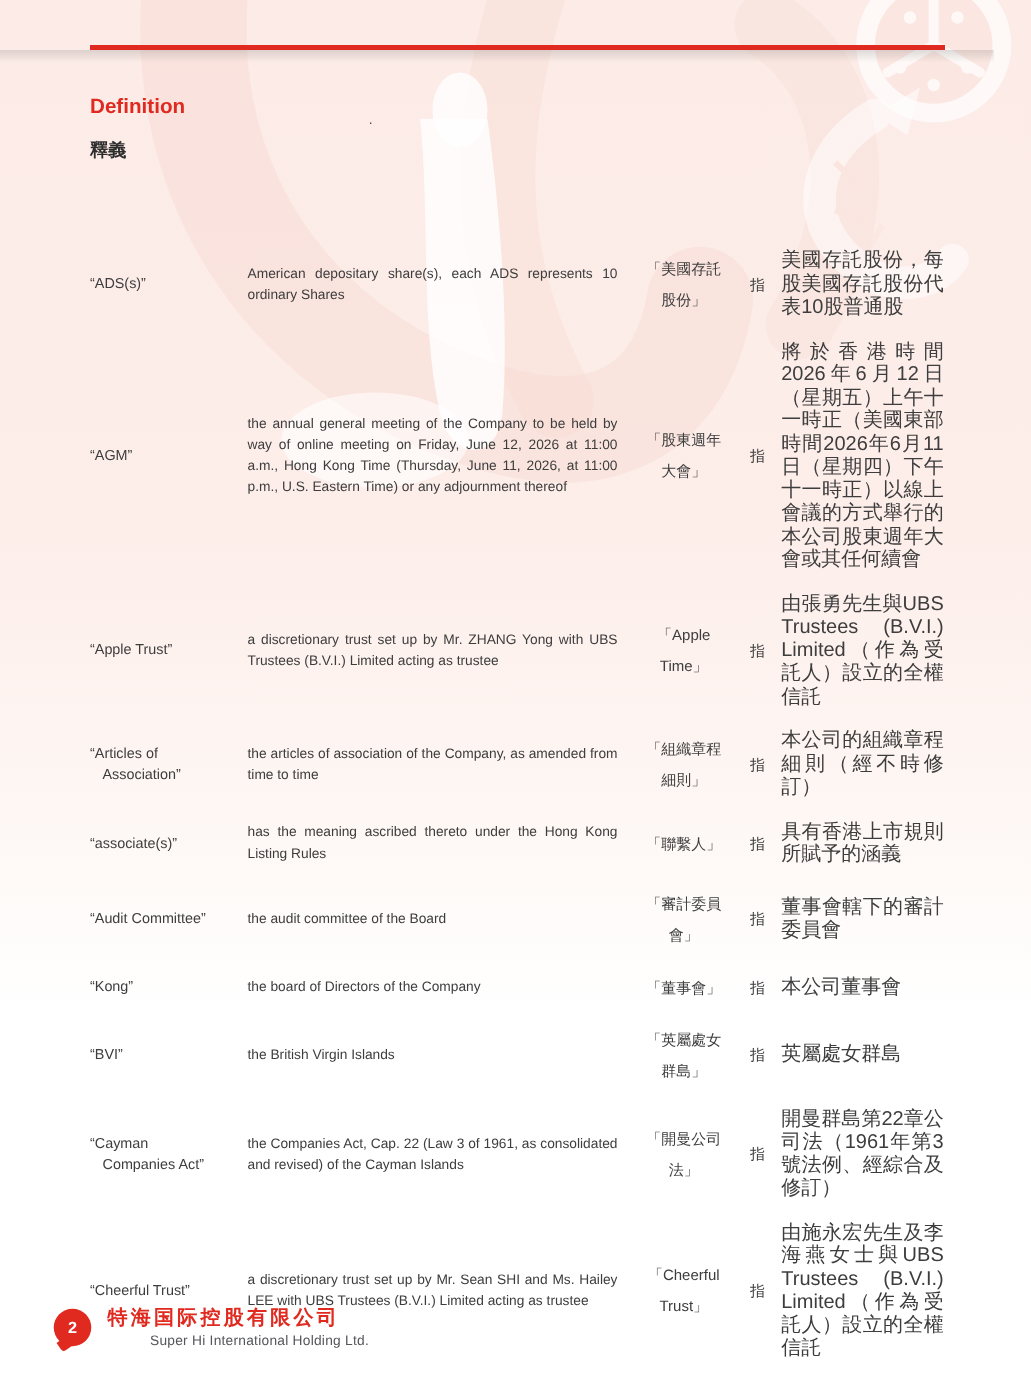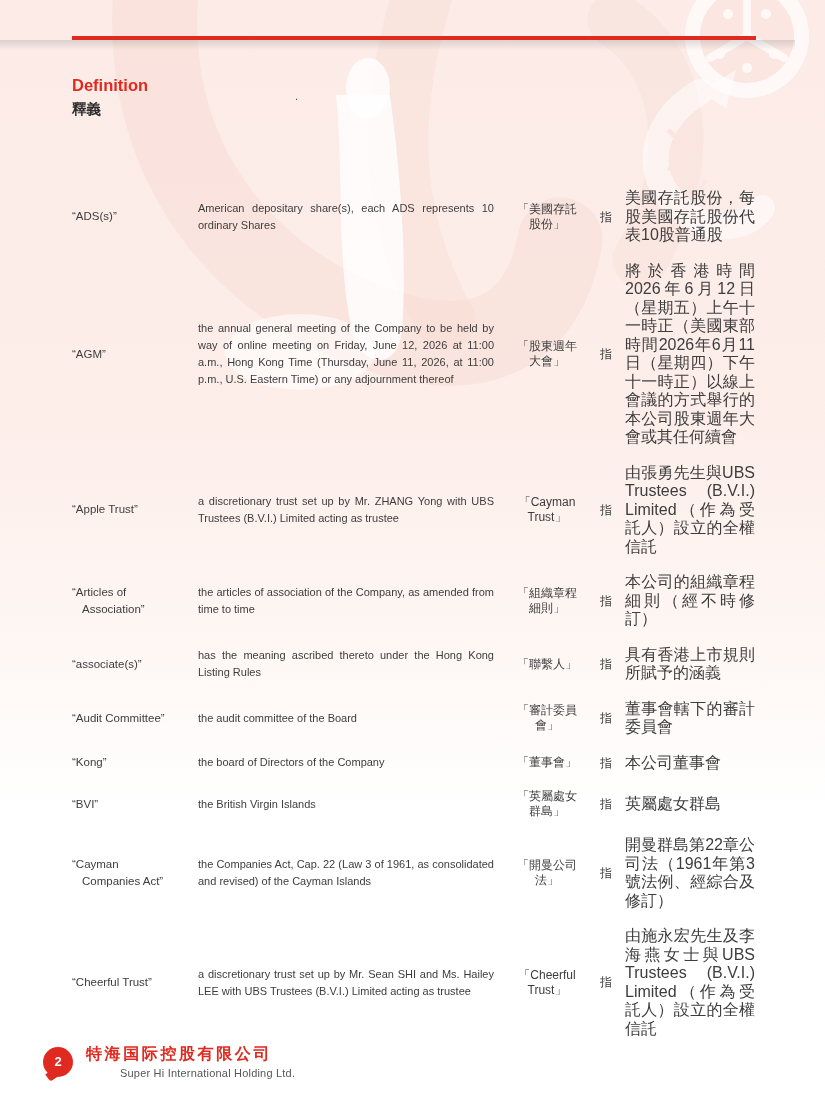--- a/index.html
+++ b/index.html
@@ -22,35 +22,35 @@
   .top-rule-shadow {
     position:absolute; left:0; top:40px; width:795px; height:10px;
     background:linear-gradient(180deg,rgba(110,110,110,0.22),rgba(110,110,110,0));
     z-index:2;
   }
 
   .content { position:relative; z-index:4; }
 
   .header { padding:76px 72px 0 72px; }
   .title-en { margin:0; font-size:16.5px; font-weight:bold; color:var(--brand_red,#e02a20); }
-  .title-zh { margin:5px 0 0 0; font-size:14.5px; font-weight:bold; color:#2d2d2d; }
+  .title-zh { margin:16px 0 0 0; font-size:14.5px; font-weight:bold; color:#2d2d2d; }
   .stray-dot { position:absolute; left:295px; top:90px; font-size:11px; color:#4a4a4a; }
 
   .deftable { margin:70px 69px 0 72px; }
   .def-row { display:flex; align-items:center; margin-bottom:17px; }
   .col-term {
     width:126px; box-sizing:border-box; font-size:11.5px; line-height:17px;
     padding-left:10px; text-indent:-10px; white-space:pre-line; flex:none;
   }
   .col-def-en {
     width:296px; margin-right:14px; font-size:11px; line-height:17px;
     text-align:justify; flex:none;
   }
   .col-term-zh {
-    width:78px; margin-right:14px; font-size:12px; line-height:15px;
+    width:78px; margin-right:14px; font-size:12px; line-height:25px;
     text-align:center; white-space:pre-line; flex:none;
   }
   .col-zhi { width:25px; font-size:12px; line-height:18.5px; flex:none; }
   .col-def-zh {
     width:130px; font-size:16px; line-height:18.5px; text-align:justify; flex:none;
   }
 
   .footer { position:absolute; left:43px; top:1044px; display:flex; align-items:center; gap:13px; z-index:4; }
   .page-bubble {
     position:relative; width:30px; height:30px; border-radius:50%;
@@ -131,21 +131,21 @@
       <div class="col-term">“AGM”</div>
       <div class="col-def-en">the annual general meeting of the Company to be held by way of online meeting on Friday, June 12, 2026 at 11:00 a.m., Hong Kong Time (Thursday, June 11, 2026, at 11:00 p.m., U.S. Eastern Time) or any adjournment thereof</div>
       <div class="col-term-zh">「股東週年
 大會」</div>
       <div class="col-zhi">指</div>
       <div class="col-def-zh">將於香港時間2026年6月12日（星期五）上午十一時正（美國東部時間2026年6月11日（星期四）下午十一時正）以線上會議的方式舉行的本公司股東週年大會或其任何續會</div>
     </div>
         <div class="def-row">
       <div class="col-term">“Apple Trust”</div>
       <div class="col-def-en">a discretionary trust set up by Mr. ZHANG Yong with UBS Trustees (B.V.I.) Limited acting as trustee</div>
-      <div class="col-term-zh">「Cayman Trust」</div>
+      <div class="col-term-zh">「Apple Time」</div>
       <div class="col-zhi">指</div>
       <div class="col-def-zh">由張勇先生與UBS Trustees (B.V.I.) Limited（作為受託人）設立的全權信託</div>
     </div>
         <div class="def-row">
       <div class="col-term">“Articles of
 Association”</div>
       <div class="col-def-en">the articles of association of the Company, as amended from time to time</div>
       <div class="col-term-zh">「組織章程
 細則」</div>
       <div class="col-zhi">指</div>

